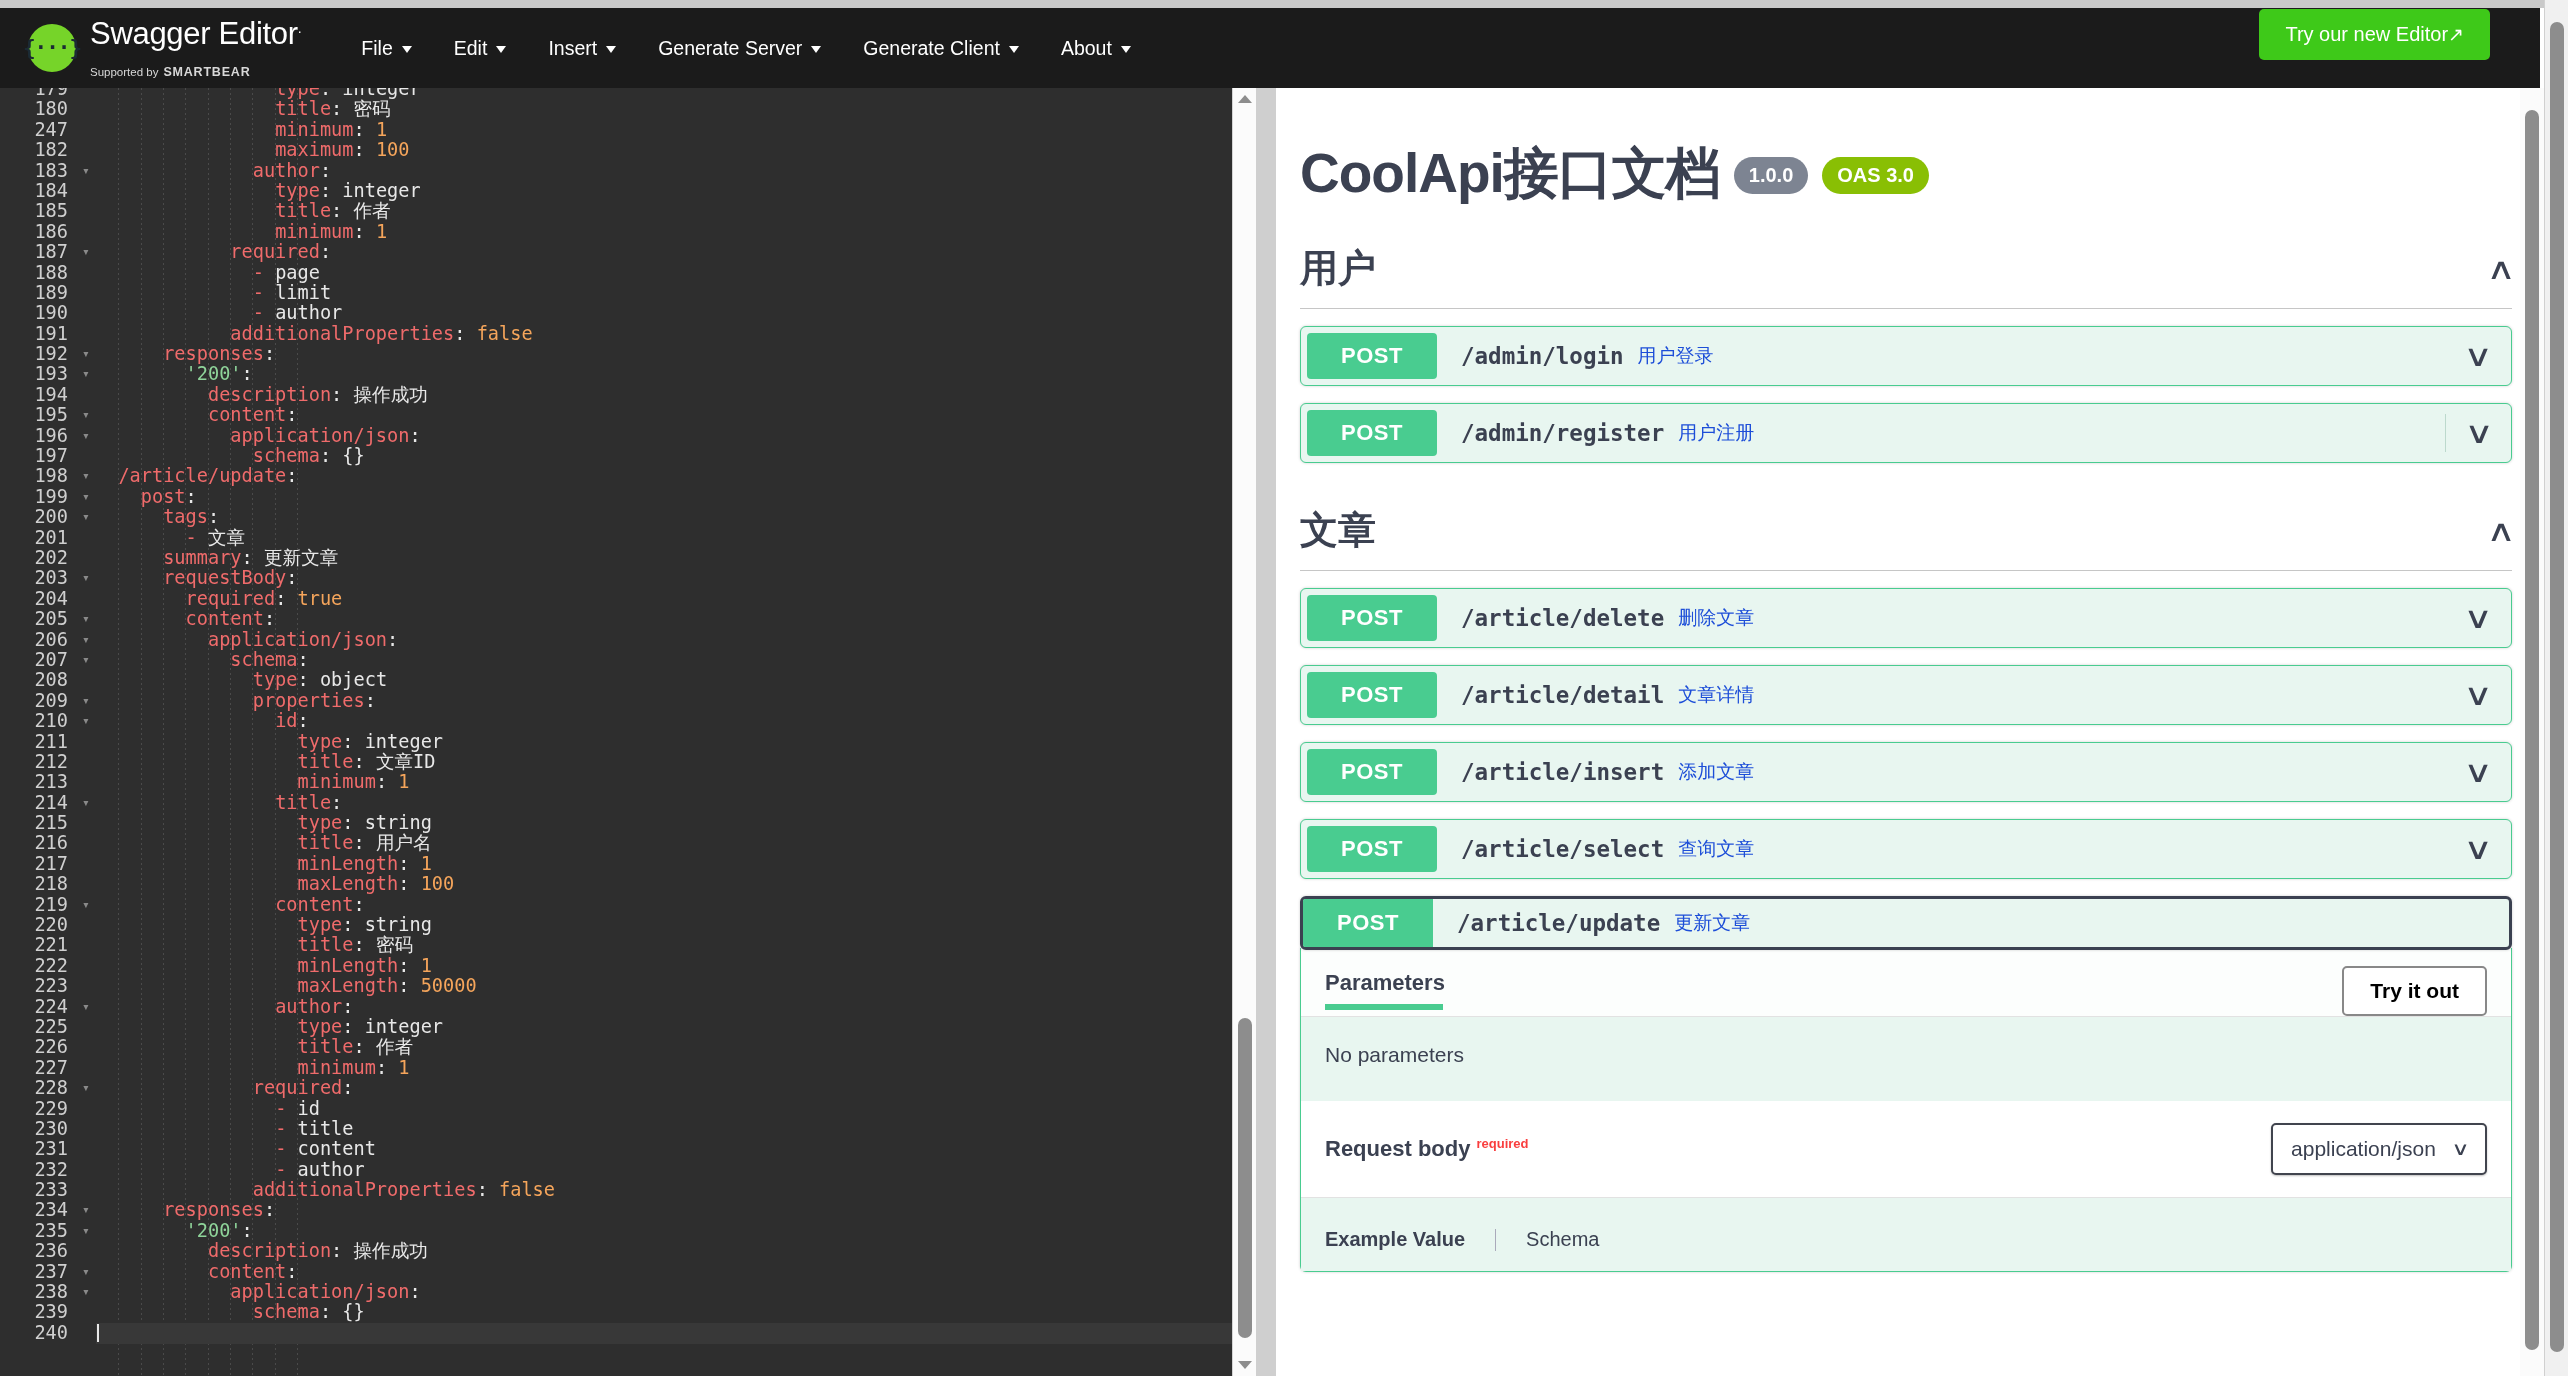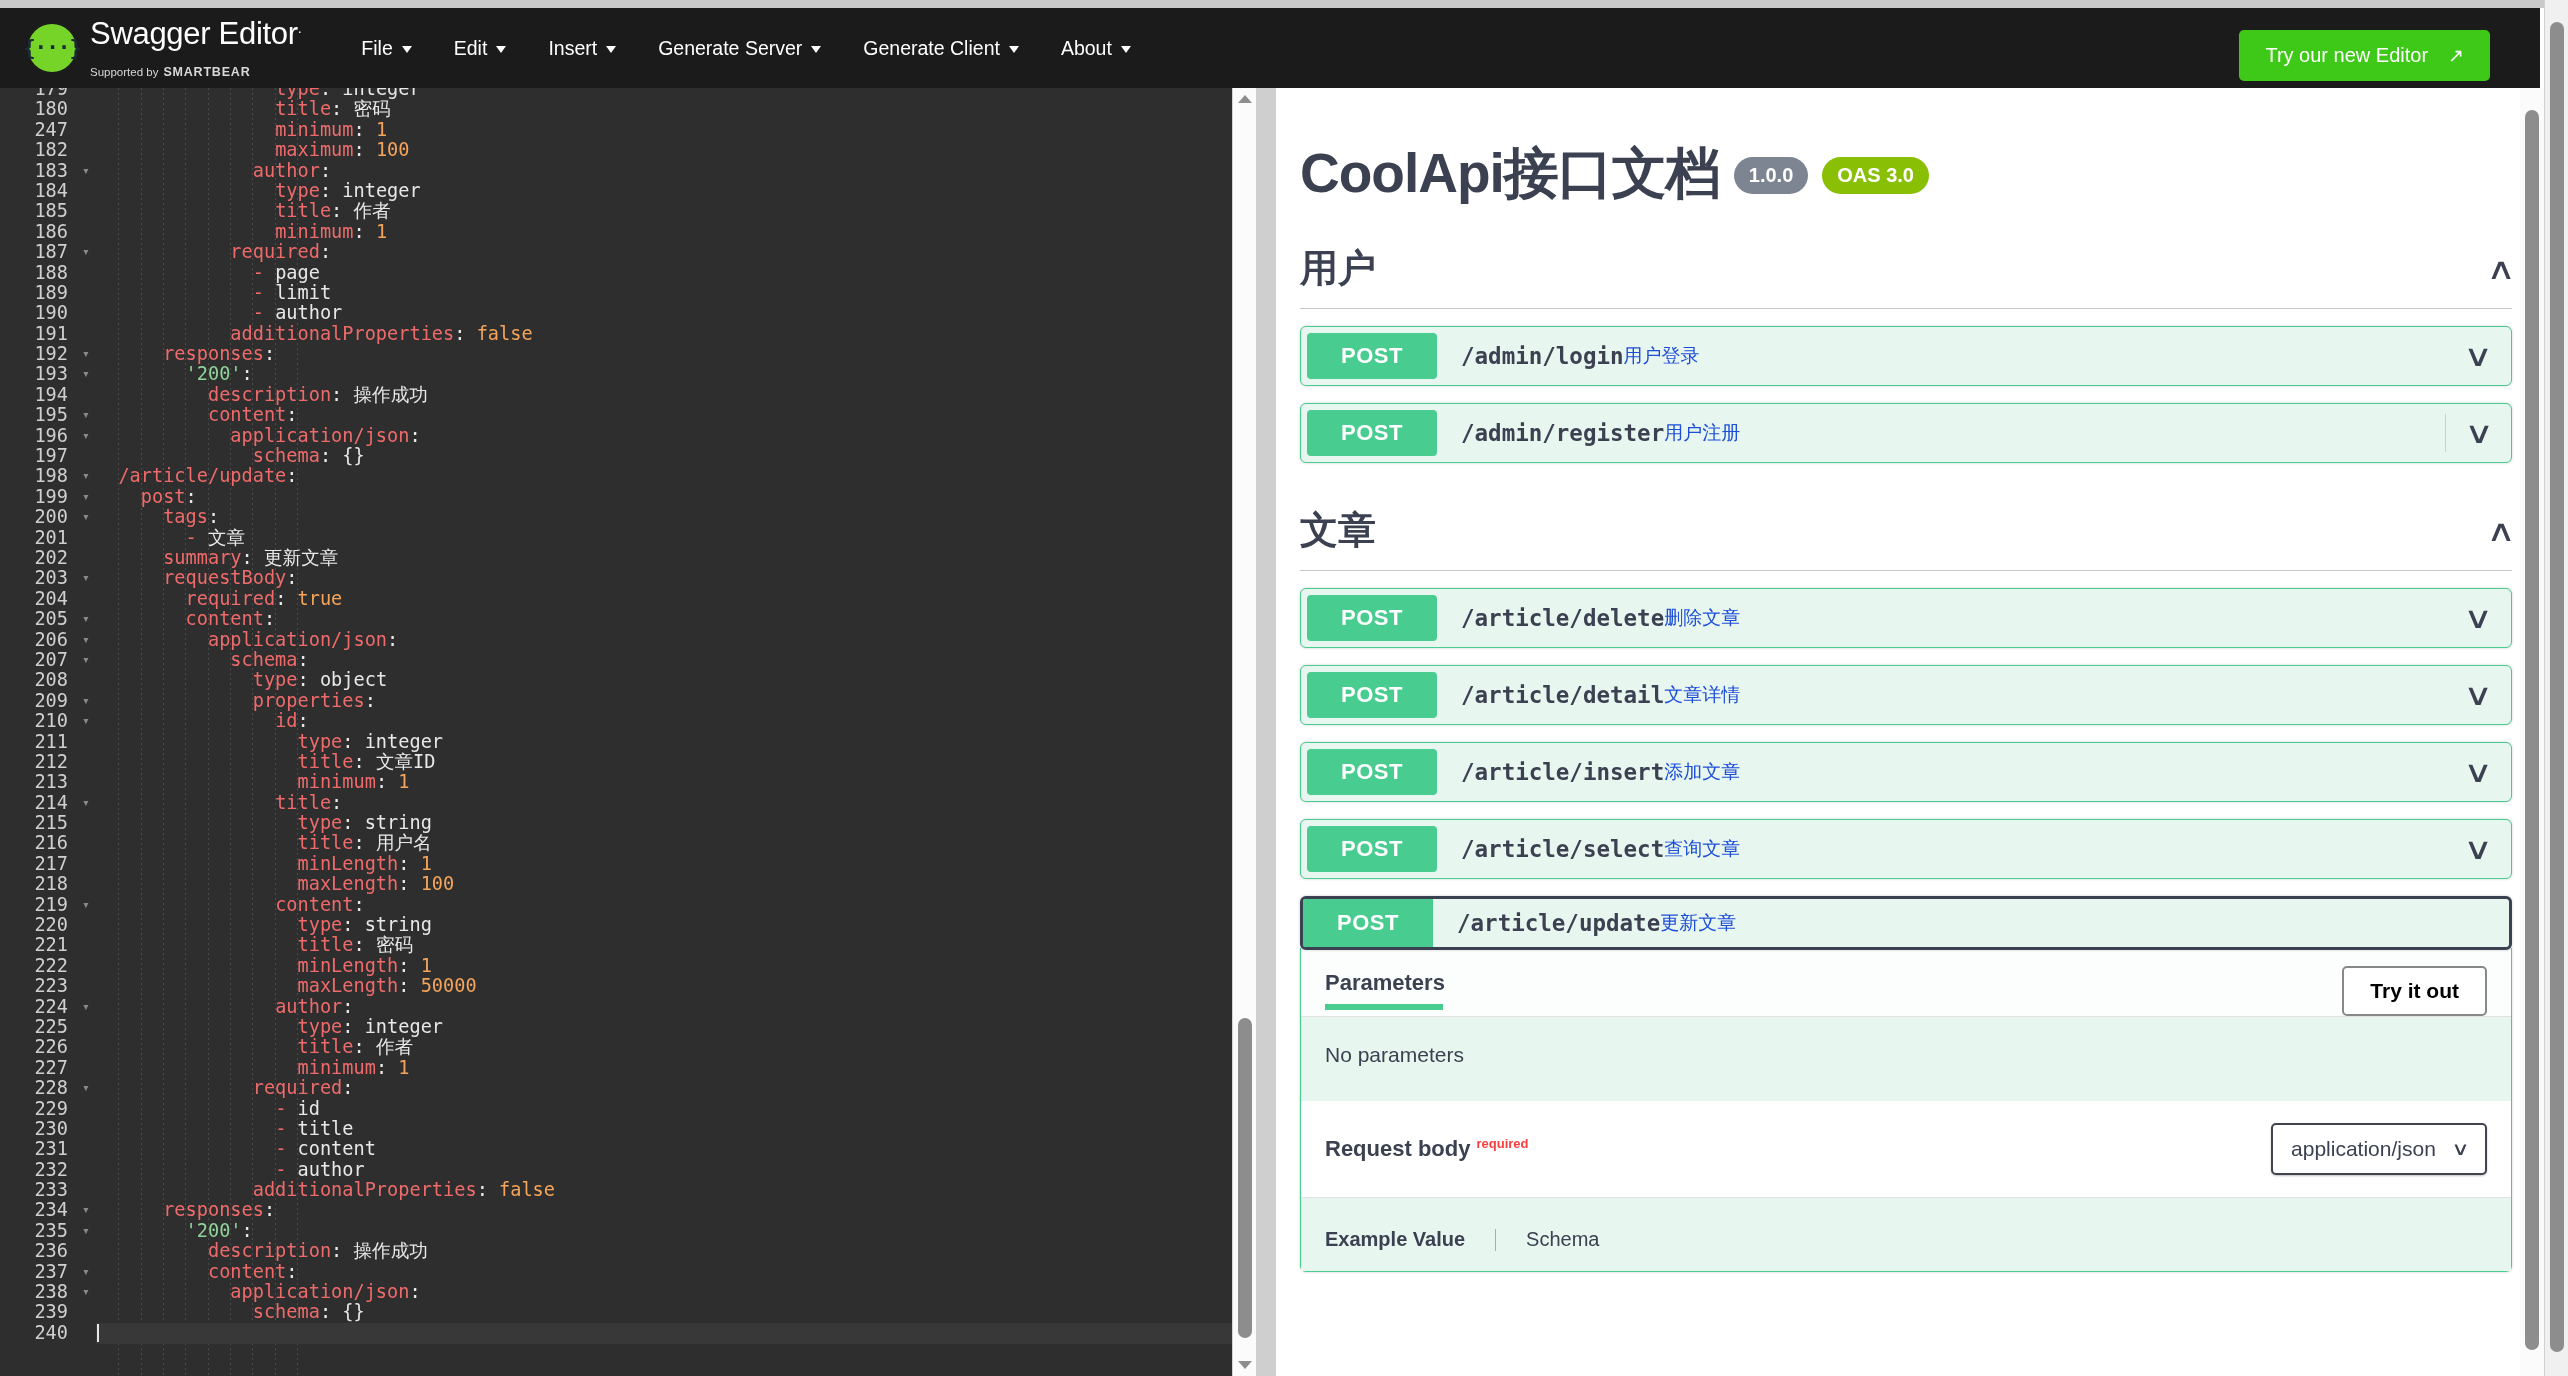--- a/index.html
+++ b/index.html
@@ -53,26 +53,26 @@
   }
   .caret {
     width: 0; height: 0;
     border-left: 5.5px solid transparent;
     border-right: 5.5px solid transparent;
     border-top: 7px solid #fff;
     margin-top: 3px;
   }
 
   #try-editor-btn {
-    position: absolute; right: 50px; top: 22px;
+    position: absolute; right: 50px; top: 1px;
     background: #3ec919; color: #fff;
     border: none; border-radius: 5px;
     font-size: 20px; font-family: "Liberation Sans", sans-serif;
     padding: 14px 26px; cursor: pointer;
-    display: flex; align-items: center; gap: 20px;
+    display: flex; align-items: center; gap: 0;
     white-space: nowrap;
     justify-content: center;
   }
   #try-editor-btn .arrow { font-size: 19px; }
 
   
   #panes { position: absolute; top: 80px; left: 0; width: 2568px; height: 1288px; }
 
   
   #editor-pane {
@@ -196,21 +196,21 @@
     width: 130px; min-width: 130px;
     background: #49cc90; color: #fff;
     border-radius: 4px;
     display: flex; align-items: center; justify-content: center;
     font-size: 22px; font-weight: bold; letter-spacing: .5px;
     font-family: "Liberation Sans", sans-serif;
     margin: 6px; margin-right: 0;
   }
   .op-row.expanded-head .op-method { margin: 0; border-radius: 2px 0 0 2px; width: 128px; }
   .op-labels {
-    flex: 1; display: flex; align-items: center; padding-left: 24px;
+    flex: 1; display: flex; align-items: center; gap: 14px; padding-left: 24px;
     min-width: 0;
   }
   .op-path {
     font-family: "DejaVu Sans Mono", monospace;
     font-size: 22.5px; font-weight: bold; color: #3b4151;
     white-space: nowrap;
   }
   .op-summary { font-size: 19px; color: #1d4ed8; white-space: nowrap; }
   .op-toggle {
     width: 66px; min-width: 66px;

